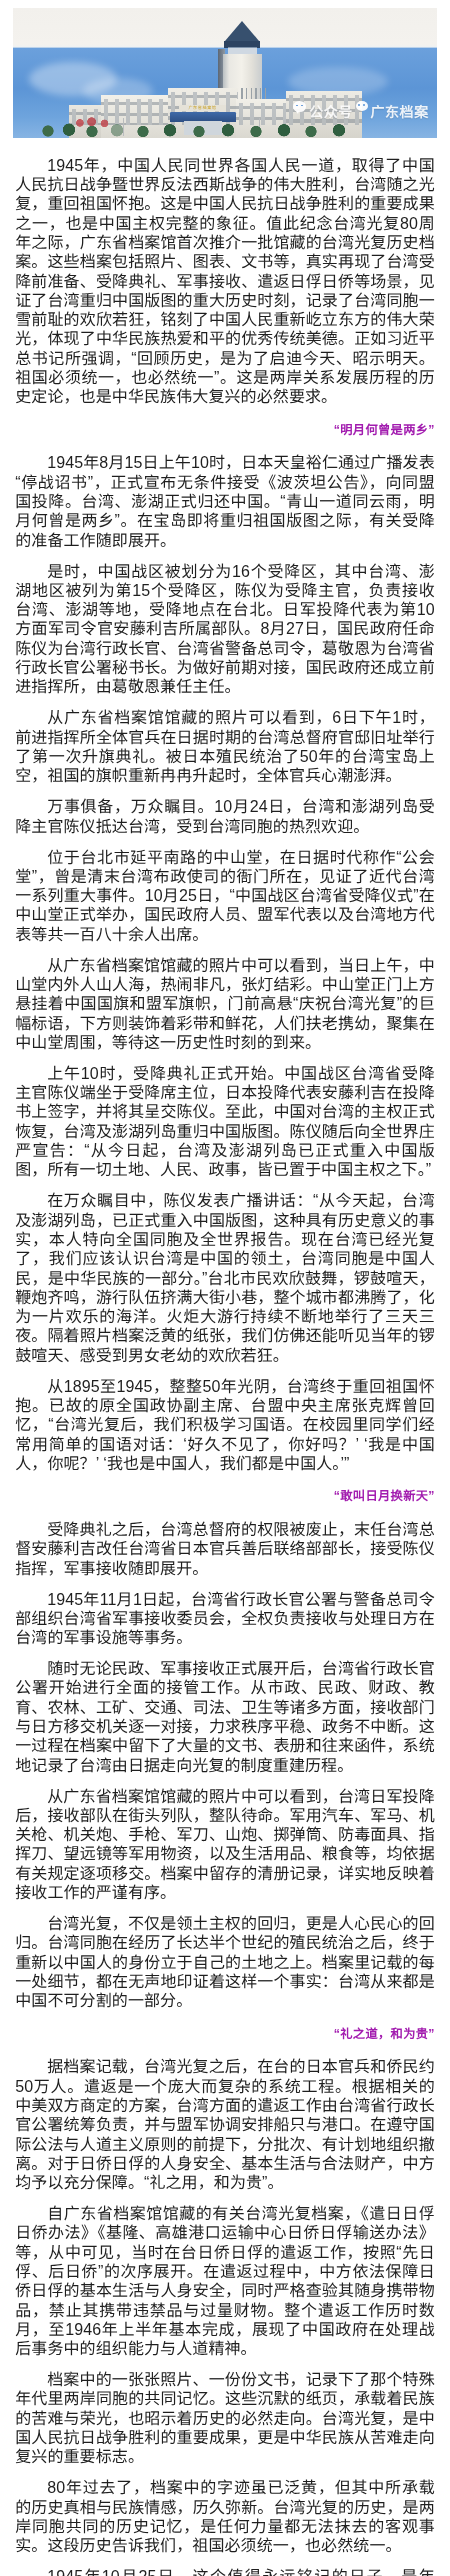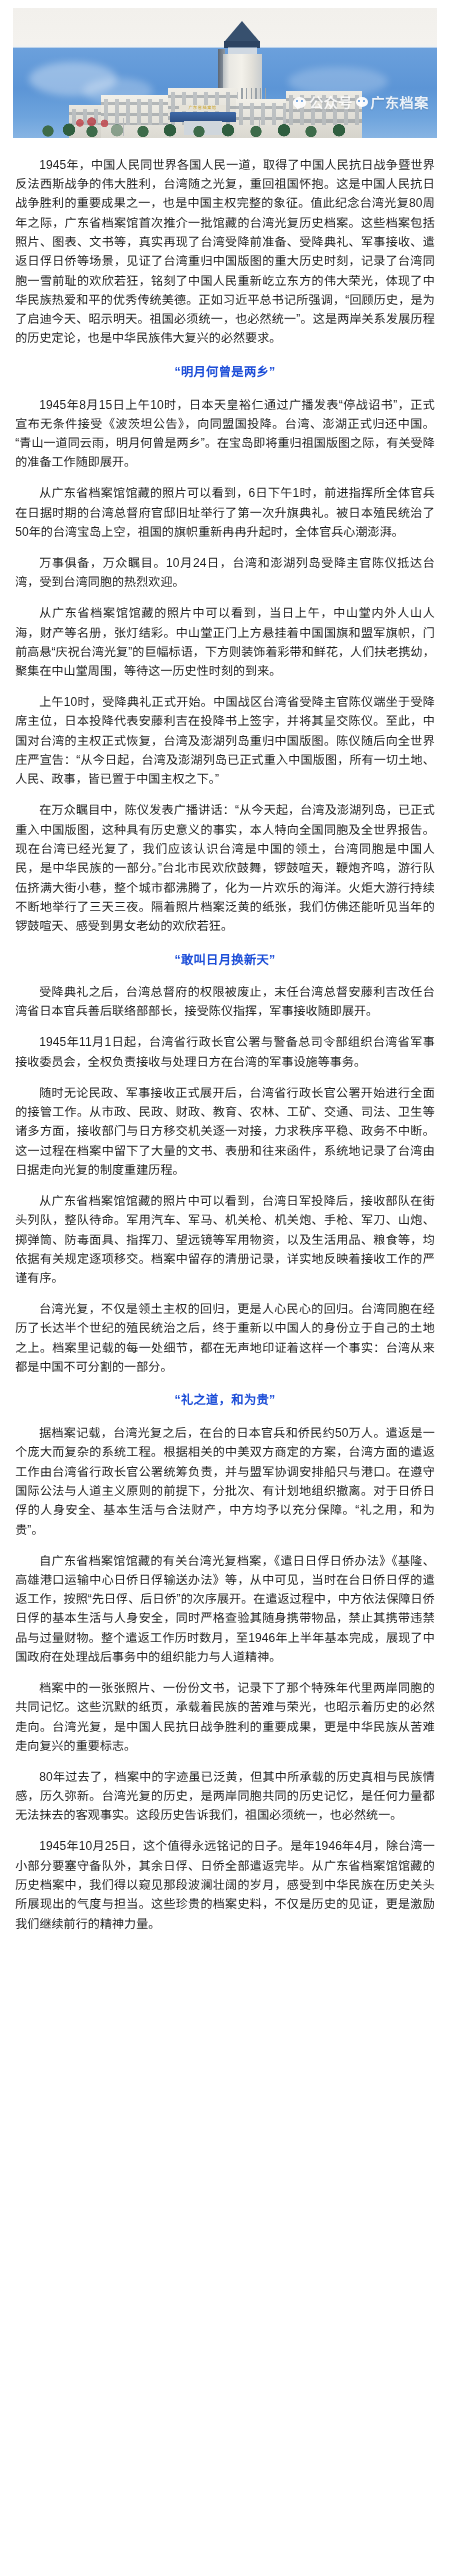--- a/index.html
+++ b/index.html
@@ -133,22 +133,22 @@
     position:absolute;left:61px;bottom:8.2px;width:41px;height:13px;
     background:
       radial-gradient(circle at 5.9px 5.9px,#c0474e 0 3.5px,transparent 4.1px),
       radial-gradient(circle at 17.6px 4.7px,#b8414a 0 4.1px,transparent 4.7px),
       radial-gradient(circle at 30.5px 6.4px,#c0474e 0 3.5px,transparent 4.1px);
     opacity:.85;
   }
 
   
   .watermark{
-    position:absolute;right:8.2px;bottom:26px;
-    display:flex;align-items:center;gap:2.9px;
+    position:absolute;right:8.2px;bottom:17px;
+    display:flex;align-items:flex-start;gap:2.9px;
     color:rgba(255,255,255,.88);
     font-size:14px;font-weight:bold;letter-spacing:0.6px;
     text-shadow:0 0.6px 1.2px rgba(0,0,0,.12);
     white-space:nowrap;
   }
   .wx-icon{
     display:inline-block;width:13px;height:11px;border-radius:50% 50% 48% 48%;
     background:rgba(255,255,255,.92);position:relative;flex:none;
   }
   .wx-icon:after{
@@ -165,35 +165,35 @@
   .wx-icon2 i{position:absolute;width:1.8px;height:1.8px;border-radius:50%;background:#5c95d6;top:2.9px;}
   .wx-icon2 i.l{left:2.3px;} .wx-icon2 i.r{left:7px;}
 
   
   .article{
     padding:17.6px 15.2px 0 15.2px;
     box-sizing:border-box;
   }
   p.para{
     margin:0 0 11.7px 0;
-    font-size:12px;
+    font-size:16px;
     line-height:19.3px;
     text-align:justify;
     text-justify:inter-ideograph;
     text-indent:2em;
     color:#1f1f1f;
     letter-spacing:0.1px;
   }
   h2.section{
     margin:15.2px 0 14px 0;
     font-size:12.3px;
     line-height:17.6px;
     font-weight:bold;
-    text-align:center;
-    color:#1d4ed8;
+    text-align:right;
+    color:#a21caf;
     letter-spacing:0.3px;
   }
 </style>
 </head>
 <body>
 
 <div class="page">
 
   <div class="banner-wrap">
     <div class="banner">
@@ -251,25 +251,28 @@
           </span>
         <span>广东档案</span>
       </div>
     </div>
   </div>
 
   <div class="article" id="article-body">
       <p class="para">1945年，中国人民同世界各国人民一道，取得了中国人民抗日战争暨世界反法西斯战争的伟大胜利，台湾随之光复，重回祖国怀抱。这是中国人民抗日战争胜利的重要成果之一，也是中国主权完整的象征。值此纪念台湾光复80周年之际，广东省档案馆首次推介一批馆藏的台湾光复历史档案。这些档案包括照片、图表、文书等，真实再现了台湾受降前准备、受降典礼、军事接收、遣返日俘日侨等场景，见证了台湾重归中国版图的重大历史时刻，记录了台湾同胞一雪前耻的欢欣若狂，铭刻了中国人民重新屹立东方的伟大荣光，体现了中华民族热爱和平的优秀传统美德。正如习近平总书记所强调，“回顾历史，是为了启迪今天、昭示明天。祖国必须统一，也必然统一”。这是两岸关系发展历程的历史定论，也是中华民族伟大复兴的必然要求。</p>
       <h2 class="section">“明月何曾是两乡”</h2>
       <p class="para">1945年8月15日上午10时，日本天皇裕仁通过广播发表“停战诏书”，正式宣布无条件接受《波茨坦公告》，向同盟国投降。台湾、澎湖正式归还中国。“青山一道同云雨，明月何曾是两乡”。在宝岛即将重归祖国版图之际，有关受降的准备工作随即展开。</p>
+      <p class="para">是时，中国战区被划分为16个受降区，其中台湾、澎湖地区被列为第15个受降区，陈仪为受降主官，负责接收台湾、澎湖等地，受降地点在台北。日军投降代表为第10方面军司令官安藤利吉所属部队。8月27日，国民政府任命陈仪为台湾行政长官、台湾省警备总司令，葛敬恩为台湾省行政长官公署秘书长。为做好前期对接，国民政府还成立前进指挥所，由葛敬恩兼任主任。</p>
       <p class="para">从广东省档案馆馆藏的照片可以看到，6日下午1时，前进指挥所全体官兵在日据时期的台湾总督府官邸旧址举行了第一次升旗典礼。被日本殖民统治了50年的台湾宝岛上空，祖国的旗帜重新冉冉升起时，全体官兵心潮澎湃。</p>
       <p class="para">万事俱备，万众瞩目。10月24日，台湾和澎湖列岛受降主官陈仪抵达台湾，受到台湾同胞的热烈欢迎。</p>
-      <p class="para">从广东省档案馆馆藏的照片中可以看到，当日上午，中山堂内外人山人海，财产等名册，张灯结彩。中山堂正门上方悬挂着中国国旗和盟军旗帜，门前高悬“庆祝台湾光复”的巨幅标语，下方则装饰着彩带和鲜花，人们扶老携幼，聚集在中山堂周围，等待这一历史性时刻的到来。</p>
+      <p class="para">位于台北市延平南路的中山堂，在日据时代称作“公会堂”，曾是清末台湾布政使司的衙门所在，见证了近代台湾一系列重大事件。10月25日，“中国战区台湾省受降仪式”在中山堂正式举办，国民政府人员、盟军代表以及台湾地方代表等共一百八十余人出席。</p>
+      <p class="para">从广东省档案馆馆藏的照片中可以看到，当日上午，中山堂内外人山人海，热闹非凡，张灯结彩。中山堂正门上方悬挂着中国国旗和盟军旗帜，门前高悬“庆祝台湾光复”的巨幅标语，下方则装饰着彩带和鲜花，人们扶老携幼，聚集在中山堂周围，等待这一历史性时刻的到来。</p>
       <p class="para">上午10时，受降典礼正式开始。中国战区台湾省受降主官陈仪端坐于受降席主位，日本投降代表安藤利吉在投降书上签字，并将其呈交陈仪。至此，中国对台湾的主权正式恢复，台湾及澎湖列岛重归中国版图。陈仪随后向全世界庄严宣告：“从今日起，台湾及澎湖列岛已正式重入中国版图，所有一切土地、人民、政事，皆已置于中国主权之下。”</p>
       <p class="para">在万众瞩目中，陈仪发表广播讲话：“从今天起，台湾及澎湖列岛，已正式重入中国版图，这种具有历史意义的事实，本人特向全国同胞及全世界报告。现在台湾已经光复了，我们应该认识台湾是中国的领土，台湾同胞是中国人民，是中华民族的一部分。”台北市民欢欣鼓舞，锣鼓喧天，鞭炮齐鸣，游行队伍挤满大街小巷，整个城市都沸腾了，化为一片欢乐的海洋。火炬大游行持续不断地举行了三天三夜。隔着照片档案泛黄的纸张，我们仿佛还能听见当年的锣鼓喧天、感受到男女老幼的欢欣若狂。</p>
+      <p class="para">从1895至1945，整整50年光阴，台湾终于重回祖国怀抱。已故的原全国政协副主席、台盟中央主席张克辉曾回忆，“台湾光复后，我们积极学习国语。在校园里同学们经常用简单的国语对话：‘好久不见了，你好吗？’ ‘我是中国人，你呢？’ ‘我也是中国人，我们都是中国人。’”</p>
       <h2 class="section">“敢叫日月换新天”</h2>
       <p class="para">受降典礼之后，台湾总督府的权限被废止，末任台湾总督安藤利吉改任台湾省日本官兵善后联络部部长，接受陈仪指挥，军事接收随即展开。</p>
       <p class="para">1945年11月1日起，台湾省行政长官公署与警备总司令部组织台湾省军事接收委员会，全权负责接收与处理日方在台湾的军事设施等事务。</p>
       <p class="para">随时无论民政、军事接收正式展开后，台湾省行政长官公署开始进行全面的接管工作。从市政、民政、财政、教育、农林、工矿、交通、司法、卫生等诸多方面，接收部门与日方移交机关逐一对接，力求秩序平稳、政务不中断。这一过程在档案中留下了大量的文书、表册和往来函件，系统地记录了台湾由日据走向光复的制度重建历程。</p>
       <p class="para">从广东省档案馆馆藏的照片中可以看到，台湾日军投降后，接收部队在街头列队，整队待命。军用汽车、军马、机关枪、机关炮、手枪、军刀、山炮、掷弹筒、防毒面具、指挥刀、望远镜等军用物资，以及生活用品、粮食等，均依据有关规定逐项移交。档案中留存的清册记录，详实地反映着接收工作的严谨有序。</p>
       <p class="para">台湾光复，不仅是领土主权的回归，更是人心民心的回归。台湾同胞在经历了长达半个世纪的殖民统治之后，终于重新以中国人的身份立于自己的土地之上。档案里记载的每一处细节，都在无声地印证着这样一个事实：台湾从来都是中国不可分割的一部分。</p>
       <h2 class="section">“礼之道，和为贵”</h2>
       <p class="para">据档案记载，台湾光复之后，在台的日本官兵和侨民约50万人。遣返是一个庞大而复杂的系统工程。根据相关的中美双方商定的方案，台湾方面的遣返工作由台湾省行政长官公署统筹负责，并与盟军协调安排船只与港口。在遵守国际公法与人道主义原则的前提下，分批次、有计划地组织撤离。对于日侨日俘的人身安全、基本生活与合法财产，中方均予以充分保障。“礼之用，和为贵”。</p>
       <p class="para">自广东省档案馆馆藏的有关台湾光复档案，《遣日日俘日侨办法》《基隆、高雄港口运输中心日侨日俘输送办法》等，从中可见，当时在台日侨日俘的遣返工作，按照“先日俘、后日侨”的次序展开。在遣返过程中，中方依法保障日侨日俘的基本生活与人身安全，同时严格查验其随身携带物品，禁止其携带违禁品与过量财物。整个遣返工作历时数月，至1946年上半年基本完成，展现了中国政府在处理战后事务中的组织能力与人道精神。</p>
       <p class="para">档案中的一张张照片、一份份文书，记录下了那个特殊年代里两岸同胞的共同记忆。这些沉默的纸页，承载着民族的苦难与荣光，也昭示着历史的必然走向。台湾光复，是中国人民抗日战争胜利的重要成果，更是中华民族从苦难走向复兴的重要标志。</p>

